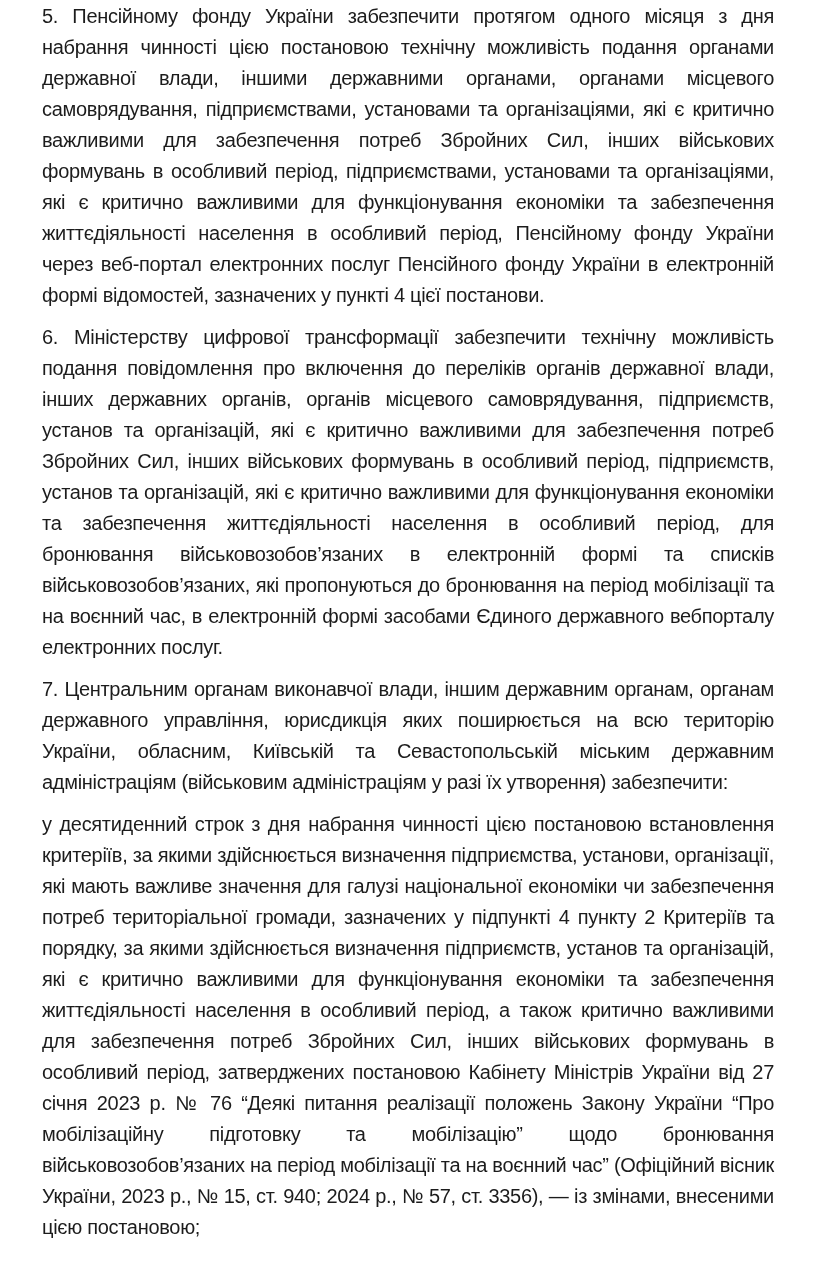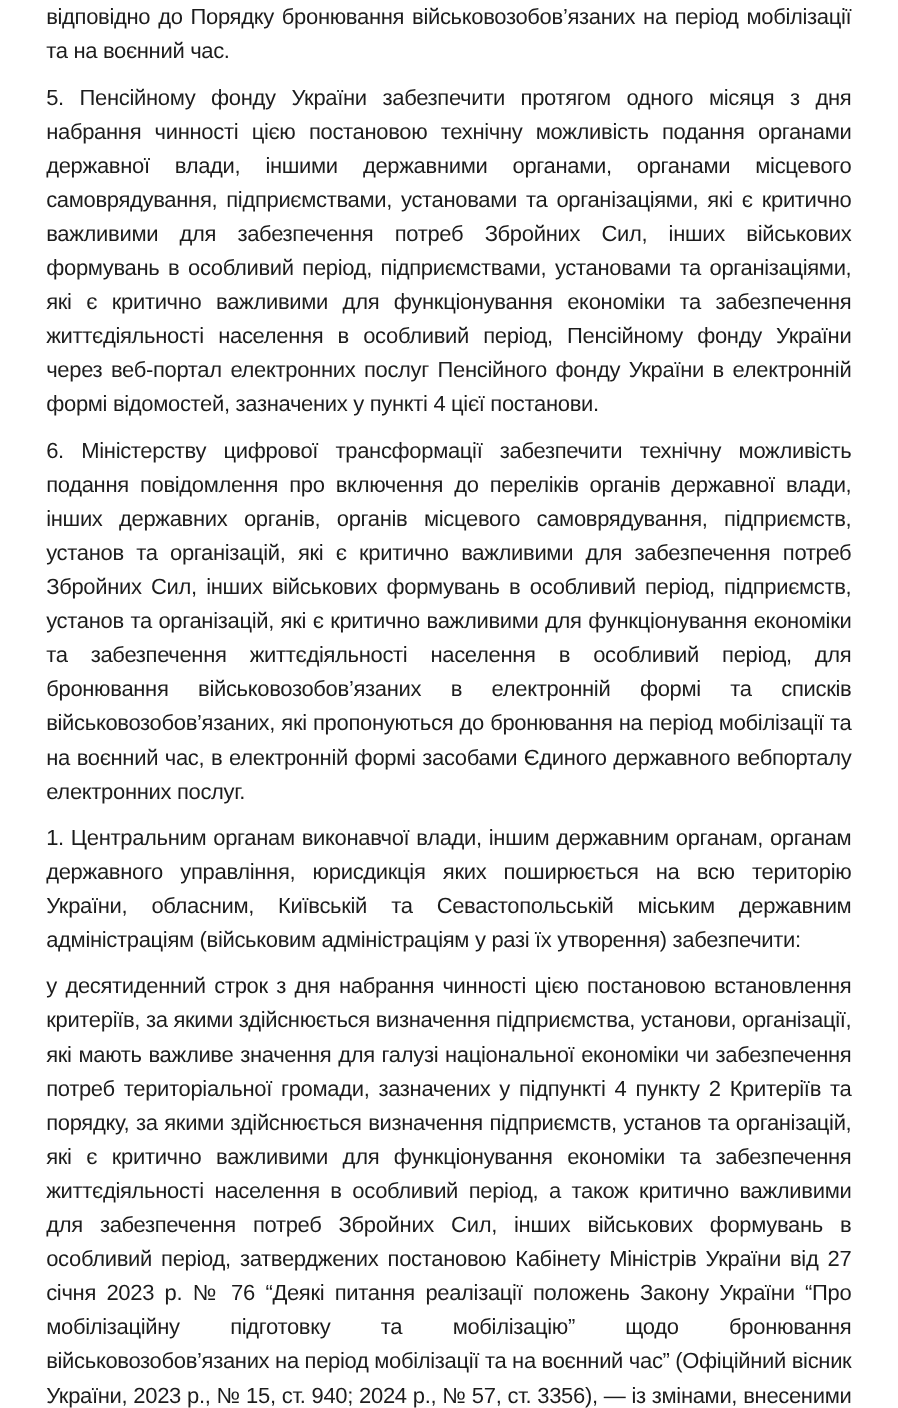--- a/index.html
+++ b/index.html
@@ -31,23 +31,22 @@
     text-justify: inter-word;
   }
   .para:last-child {
     margin-bottom: 0;
   }
 </style>
 </head>
 <body>
 
 <div class="page">
-  <p class="para">відповідно до Порядку бронювання військовозобов’язаних на період мобілізації та на воєнний час.</p>
 
   <p class="para">5. Пенсійному фонду України забезпечити протягом одного місяця з дня набрання чинності цією постановою технічну можливість подання органами державної влади, іншими державними органами, органами місцевого самоврядування, підприємствами, установами та організаціями, які є критично важливими для забезпечення потреб Збройних Сил, інших військових формувань в особливий період, підприємствами, установами та організаціями, які є критично важливими для функціонування економіки та забезпечення життєдіяльності населення в особливий період, Пенсійному фонду України через веб-портал електронних послуг Пенсійного фонду України в електронній формі відомостей, зазначених у пункті 4 цієї постанови.</p>
 
   <p class="para">6. Міністерству цифрової трансформації забезпечити технічну можливість подання повідомлення про включення до переліків органів державної влади, інших державних органів, органів місцевого самоврядування, підприємств, установ та організацій, які є критично важливими для забезпечення потреб Збройних Сил, інших військових формувань в особливий період, підприємств, установ та організацій, які є критично важливими для функціонування економіки та забезпечення життєдіяльності населення в особливий період, для бронювання військовозобов’язаних в електронній формі та списків військовозобов’язаних, які пропонуються до бронювання на період мобілізації та на воєнний час, в електронній формі засобами Єдиного державного вебпорталу електронних послуг.</p>
 
-  <p class="para">1. Центральним органам виконавчої влади, іншим державним органам, органам державного управління, юрисдикція яких поширюється на всю територію України, обласним, Київській та Севастопольській міським державним адміністраціям (військовим адміністраціям у разі їх утворення) забезпечити:</p>
+  <p class="para">7. Центральним органам виконавчої влади, іншим державним органам, органам державного управління, юрисдикція яких поширюється на всю територію України, обласним, Київській та Севастопольській міським державним адміністраціям (військовим адміністраціям у разі їх утворення) забезпечити:</p>
 
   <p class="para">у десятиденний строк з дня набрання чинності цією постановою встановлення критеріїв, за якими здійснюється визначення підприємства, установи, організації, які мають важливе значення для галузі національної економіки чи забезпечення потреб територіальної громади, зазначених у підпункті 4 пункту 2 Критеріїв та порядку, за якими здійснюється визначення підприємств, установ та організацій, які є критично важливими для функціонування економіки та забезпечення життєдіяльності населення в особливий період, а також критично важливими для забезпечення потреб Збройних Сил, інших військових формувань в особливий період, затверджених постановою Кабінету Міністрів України від 27 січня 2023 р. № 76 “Деякі питання реалізації положень Закону України “Про мобілізаційну підготовку та мобілізацію” щодо бронювання військовозобов’язаних на період мобілізації та на воєнний час” (Офіційний вісник України, 2023 р., № 15, ст. 940; 2024 р., № 57, ст. 3356), — із змінами, внесеними цією постановою;</p>
 
 </div>
 
 </body></html>

